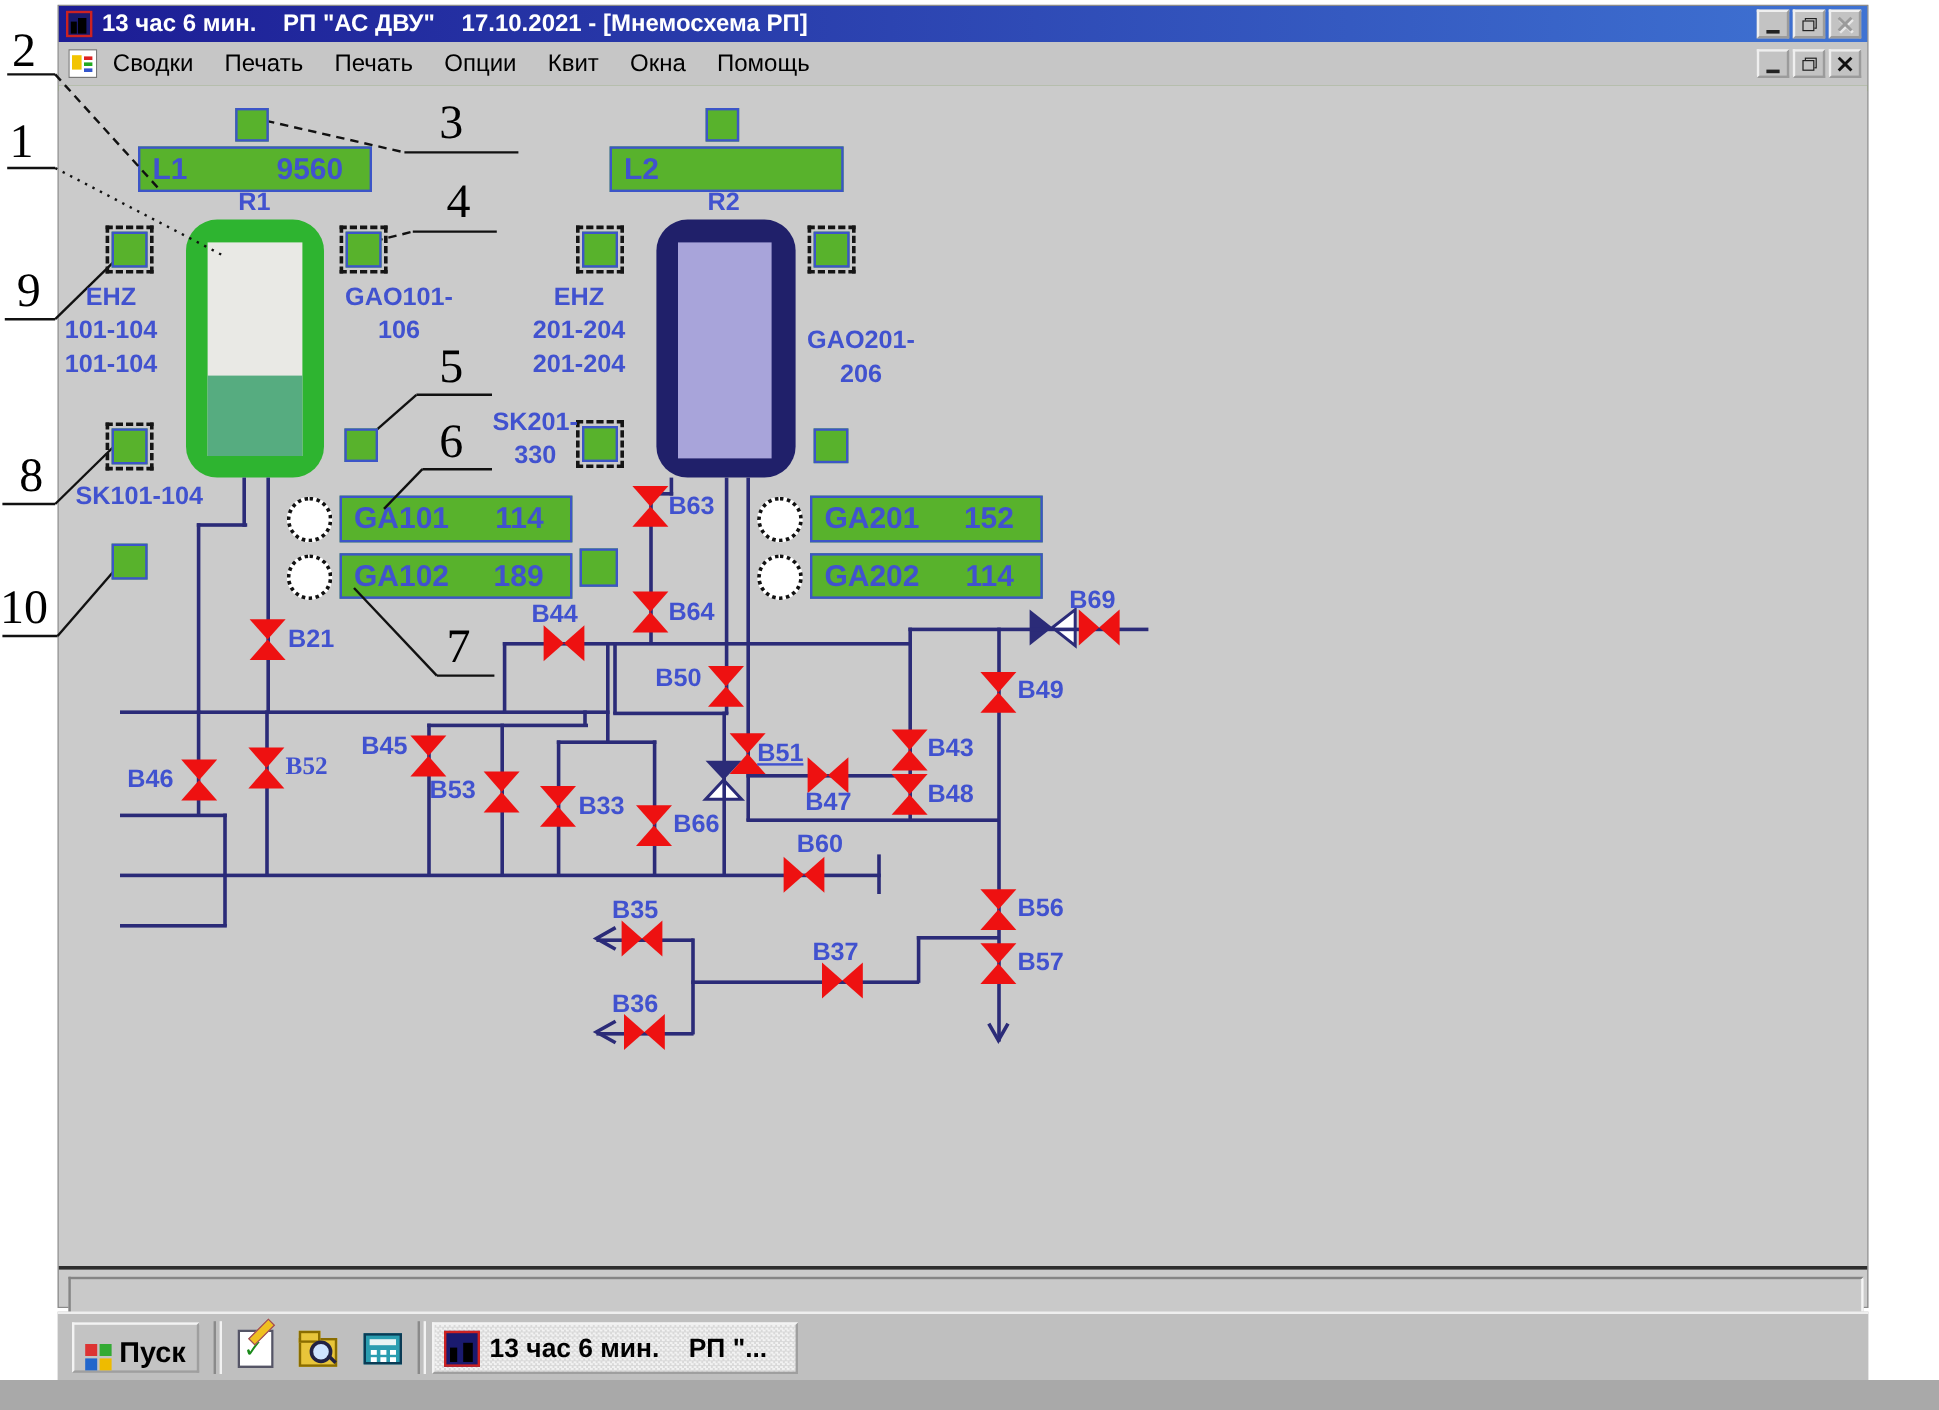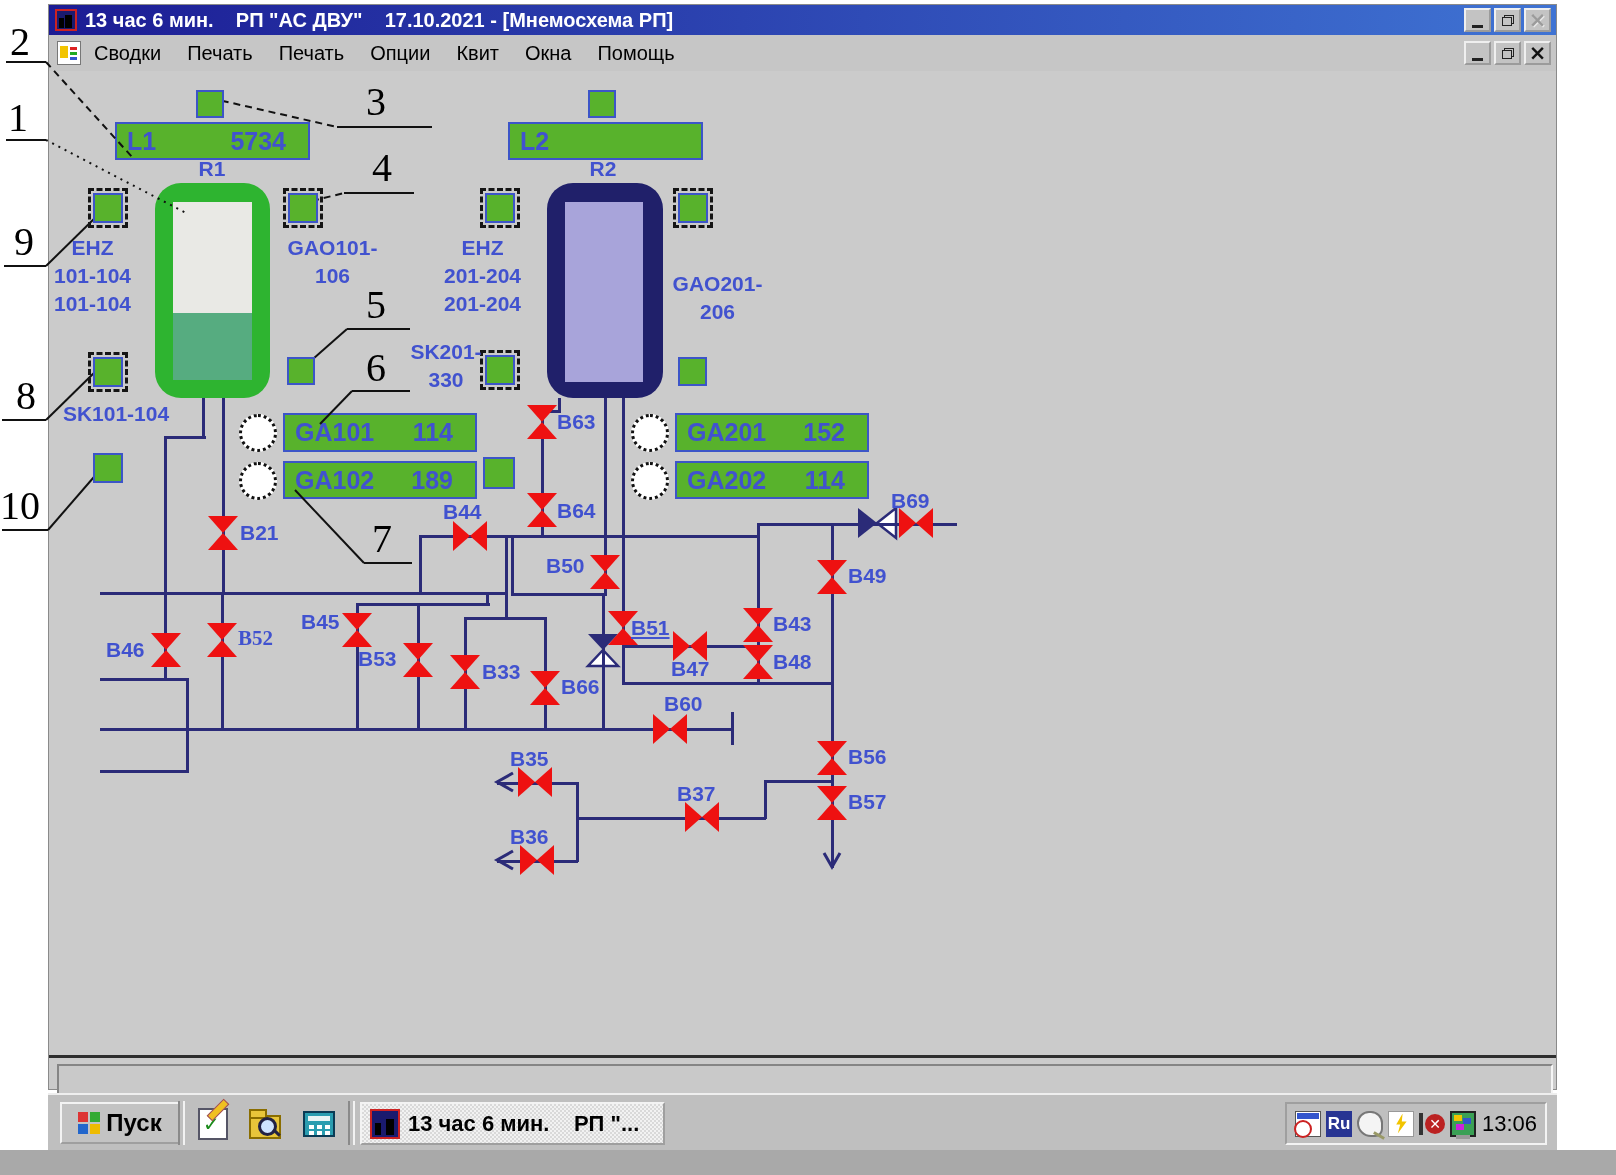--- a/index.html
+++ b/index.html
@@ -64,22 +64,22 @@
   .tank{position:absolute;border-radius:26px;}
   #tank-r1{left:155px;top:183px;width:115px;height:215px;background:#2eb430;}
   #tank-r1 .inner{position:absolute;left:18px;top:19px;width:79px;height:178px;background:#e9e9e5;}
   #tank-r1 .fill{position:absolute;left:18px;top:130px;width:79px;height:67px;background:#56ac80;}
   #tank-r2{left:547px;top:183px;width:116px;height:215px;background:#20206a;}
   #tank-r2 .inner{position:absolute;left:18px;top:19px;width:78px;height:180px;background:#a8a4da;}
   .callout{position:absolute;color:#000;font-family:"Liberation Serif","DejaVu Serif",serif;font-size:40px;line-height:40px;}
   
   #taskbar{position:absolute;left:48px;top:1093px;width:1509px;height:57px;background:#bfbfbf;
            border-top:2px solid #eeeeee;box-sizing:border-box;}
-  #startbtn{position:absolute;left:12px;top:7px;width:120px;height:42px;background:var(--silver);
-            border:2px outset #f3f3f3;box-sizing:border-box;display:flex;align-items:center;justify-content:center;gap:6px;}
+  #startbtn{position:absolute;left:12px;top:7px;width:106px;height:42px;background:var(--silver);
+            border:2px outset #f3f3f3;box-sizing:border-box;display:flex;align-items:flex-end;justify-content:center;gap:6px;}
   #startbtn .label{font-weight:bold;font-size:24px;color:#000;}
   .winflag{width:22px;height:22px;display:grid;grid-template-columns:10px 10px;grid-template-rows:10px 10px;gap:2px;}
   .winflag i{display:block;}
   .tb-sep{position:absolute;top:6px;width:3px;height:44px;border-left:2px solid #8a8a8a;border-right:2px solid #f2f2f2;}
   .ql{position:absolute;top:10px;width:38px;height:38px;display:flex;align-items:center;justify-content:center;}
   .ic-note{width:30px;height:32px;background:#fff;border:2px solid #556;position:relative;box-sizing:border-box;}
   .ic-note .chk{color:#1a8a1a;font-weight:bold;font-size:20px;position:absolute;left:3px;top:2px;font-family:"DejaVu Sans",sans-serif;}
   .ic-note .pen{position:absolute;right:-4px;top:-4px;width:22px;height:6px;background:#f0c020;border:1px solid #946;transform:rotate(-45deg);}
   .ic-folder{width:32px;height:24px;background:#e8c53a;border:2px solid #8a6d00;position:relative;box-sizing:border-box;margin-top:6px;}
   .ic-folder:before{content:"";position:absolute;left:-2px;top:-8px;width:14px;height:6px;background:#e8c53a;border:2px solid #8a6d00;}
@@ -170,21 +170,21 @@
       </span>
     </div>
     <div id="client"></div>
     <div id="statuspanel"></div>
   </div>
 
   <div id="schematic">
 
     <div class="gbox" style="left:115px;top:122px;width:195px;height:38px;">
       <span>L1</span>
-      <span>5734</span>
+      <span>9560</span>
     </div>
     <div class="gbox" style="left:508px;top:122px;width:195px;height:38px;">
       <span>L2</span>
       <span></span>
     </div>
 
     <div class="tank" id="tank-r1">
       <div class="inner"></div>
       <div class="fill"></div>
     </div>
@@ -482,27 +482,16 @@
       <span class="ic-keypad"></span>
     </span>
     <span class="tb-sep" style="left:300px;"></span>
     <div id="taskbtn">
       <span class="ticon">
           <i></i>
           <b></b>
         </span>
       <span class="label">13 час 6 мин.    РП "...</span>
     </div>
-    <div id="tray">
-      <span class="tray-ic ic-sched"></span>
-      <span class="tray-ic ic-lang">Ru</span>
-      <span class="tray-ic ic-mouse"></span>
-      <span class="tray-ic ic-bolt"></span>
-      <span class="tray-ic ic-alert">
-          <span class="dot">✕</span>
-        </span>
-      <span class="tray-ic ic-disp"></span>
-      <span class="clock">13:06</span>
-    </div>
   </div>
 
   <div id="bottomstrip"></div>
 </div>
 
 </body></html>

